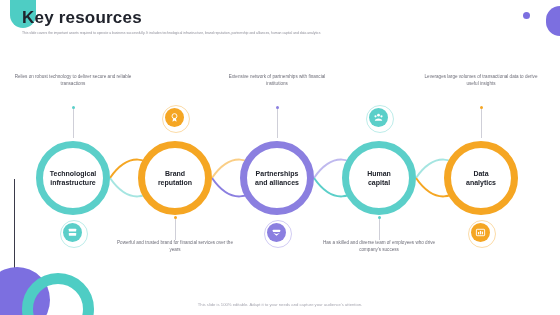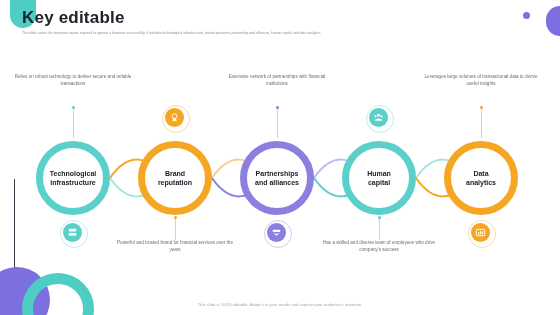--- a/index.html
+++ b/index.html
@@ -141,21 +141,21 @@
 
 <div id="slide">
 
   <div class="deco-tl"></div>
   <div class="deco-tr-bar"></div>
   <div class="deco-tr-dot"></div>
   <div class="deco-bl-line"></div>
   <div class="deco-bl-purple"></div>
   <div class="deco-bl-teal"></div>
 
-  <div class="title">Key editable</div>
+  <div class="title">Key resources</div>
   <div class="subtitle">This slide covers the important assets required to operate a business successfully. It includes technological infrastructure, brand reputation, partnership and alliances, human capital and data analytics</div>
 
   <div id="chain">
 
     <svg class="wire" width="560" height="215" viewBox="0 0 560 215">
       <path d="M 110 118 C 128 92, 150 95, 160 118" fill="none" stroke="#f5a623" stroke-width="2"></path>
       <path d="M 110 118 C 128 144, 150 141, 160 118" fill="none" stroke="#5bcfc9" stroke-width="2" opacity="0.55"></path>
 
       <path d="M 212 118 C 230 92, 252 95, 262 118" fill="none" stroke="#f5a623" stroke-width="2" opacity="0.55"></path>
       <path d="M 212 118 C 230 144, 252 141, 262 118" fill="none" stroke="#8b7fe0" stroke-width="2"></path>

